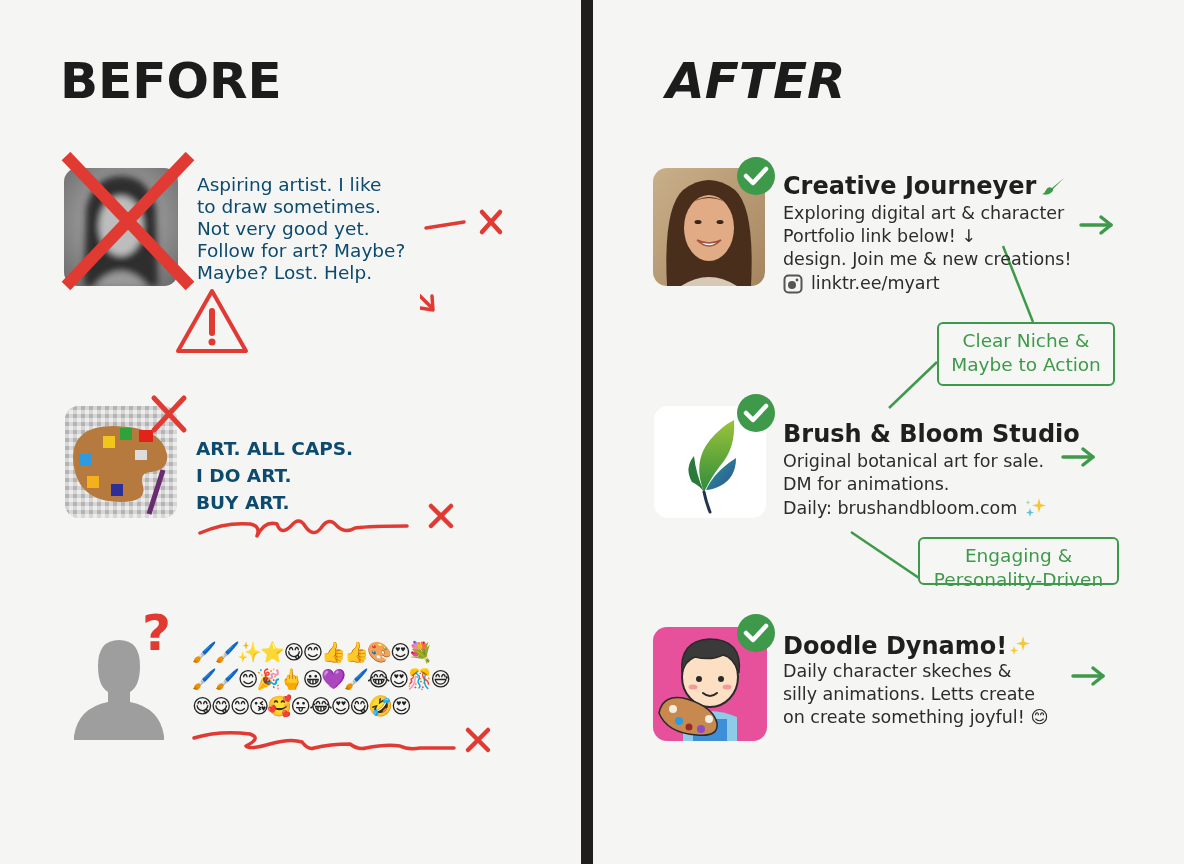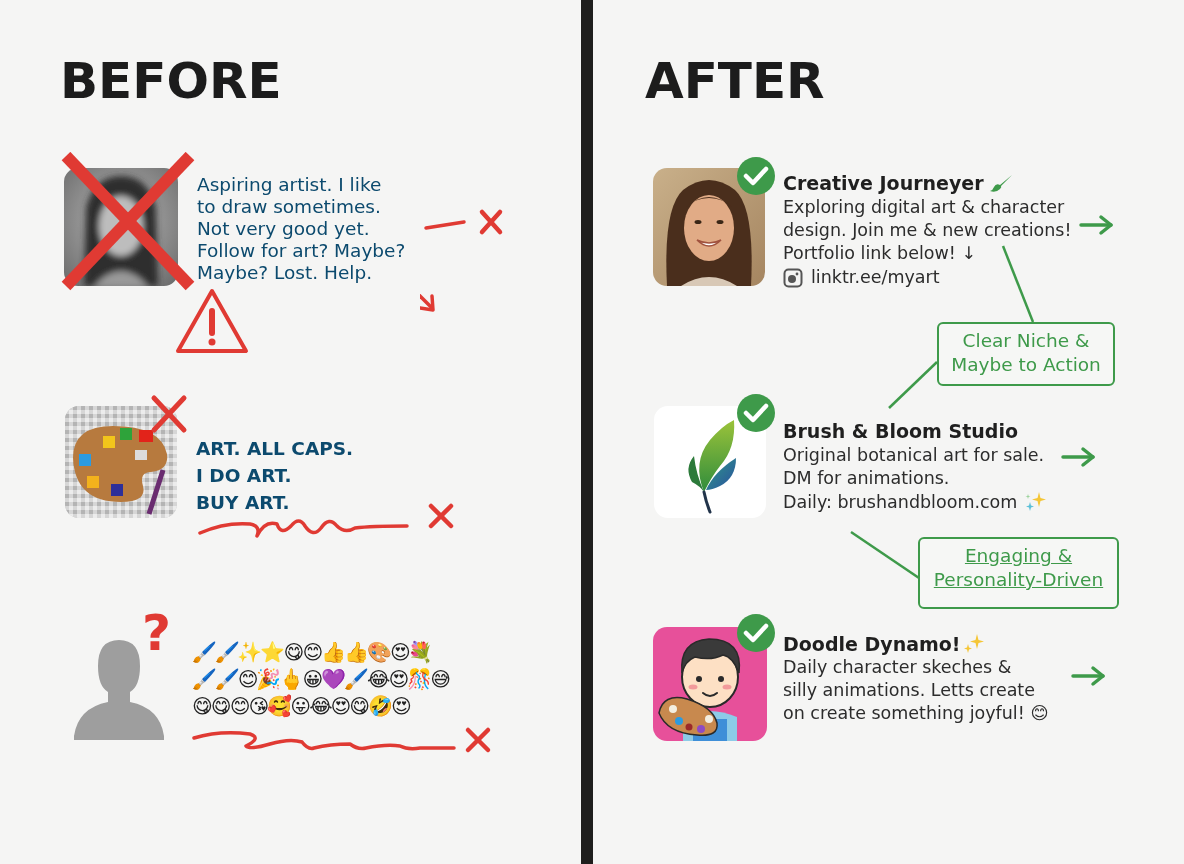--- a/index.html
+++ b/index.html
@@ -6,28 +6,28 @@
   html, body { width: 1184px; height: 864px; overflow: hidden; background: #f5f5f4; }
   body { position: relative; font-family: "DejaVu Sans", "Liberation Sans", sans-serif; color: #222; }
 
   .panel { position: absolute; top: 0; height: 864px; }
   .panel-left { left: 0; width: 581px; }
   .panel-right { left: 593px; width: 591px; }
   .divider { position: absolute; left: 581px; top: 0; width: 12px; height: 864px; background: #1f1e1d; }
 
   .heading { position: absolute; top: 56px; font-family: "DejaVu Sans", sans-serif; font-weight: bold; font-size: 50px; letter-spacing: 0px; color: #1c1c1c; line-height: 1; }
   .heading-before { left: 60px; }
-  .heading-after { left: 52px; }
+  .heading-after { left: 73px; font-style: italic; }
 
   .abs { position: absolute; }
   .avatar { position: absolute; width: 114px; height: 118px; border-radius: 14px; overflow: hidden; }
   .bio { position: absolute; font-size: 18.5px; line-height: 22px; color: #0c4a6e; white-space: pre; }
   .bio-bold { font-weight: bold; font-size: 18.5px; line-height: 27px; }
 
-  .profile-name { font-weight: bold; font-size: 19px; color: #1f1f1f; white-space: nowrap; }
+  .profile-name { font-weight: bold; font-size: 24px; color: #1f1f1f; white-space: nowrap; }
   .profile-line { font-size: 17.5px; color: #2c2c2c; white-space: nowrap; line-height: 23px; }
 
   .check-badge { position: absolute; width: 38px; height: 38px; border-radius: 50%; background: #3e9a4a; display: flex; align-items: center; justify-content: center; }
 
   .callout { position: absolute; border: 2.5px solid #3e9a4a; border-radius: 6px; background: #f6f7f5; color: #3e9a4a; font-size: 18.5px; text-align: center; line-height: 24px; padding: 5px 8px; }
 
   .emoji-grid { position: absolute; left: 192px; top: 639px; font-size: 20px; line-height: 27px; letter-spacing: -2px; white-space: pre; }
 </style>
 </head>
 <body>
@@ -159,22 +159,22 @@
       </svg>
   </div>
   <div class="abs" style="left:190px; top:172px;">
     <div style="display:flex; align-items:center; gap:6px;">
       <span class="profile-name">Creative Journeyer</span>
       <svg width="24" height="20" viewBox="0 0 24 20">
         <path d="M22 2 L10 12 Q6 10 4 14 Q3 17 0 18 Q6 20 10 16 Q12 14 11 13 Z" fill="#3e9a4a"></path>
       </svg>
     </div>
     <div class="profile-line" style="margin-top:2px;">Exploring digital art &amp; character</div>
+    <div class="profile-line">Portfolio link below! ↓</div>
     <div class="profile-line">design. Join me &amp; new creations!</div>
-    <div class="profile-line">Portfolio link below! ↓</div>
     <div style="display:flex; align-items:center; gap:8px; margin-top:1px;">
       <svg width="20" height="20" viewBox="0 0 20 20">
         <rect x="1.5" y="1.5" width="17" height="17" rx="4" fill="none" stroke="#555" stroke-width="2"></rect>
         <circle cx="9" cy="11" r="4" fill="#555"></circle>
         <circle cx="14" cy="6" r="1.4" fill="#555"></circle>
       </svg>
       <a class="profile-line" style="text-decoration:none; color:#2c2c2c;">linktr.ee/myart</a>
     </div>
   </div>
   <svg class="abs" style="left:486px; top:214px;" width="36" height="22">
@@ -221,21 +221,21 @@
         <path d="M7 12 L8 15.5 L11 16.5 L8 17.5 L7 21 L6 17.5 L3 16.5 L6 15.5 Z" fill="#5cc0d8"></path>
         <path d="M5 4 L5.6 6 L7.5 6.5 L5.6 7 L5 9 L4.4 7 L2.5 6.5 L4.4 6 Z" fill="#9ad29a"></path>
       </svg>
     </div>
   </div>
   <svg class="abs" style="left:468px; top:446px;" width="36" height="22">
     <line x1="2" y1="11" x2="32" y2="11" stroke="#3e9a4a" stroke-width="3.5" stroke-linecap="round"></line>
     <polyline points="22,3 32,11 22,19" fill="none" stroke="#3e9a4a" stroke-width="3.5" stroke-linecap="round" stroke-linejoin="round"></polyline>
   </svg>
 
-  <div class="callout" style="left:325px; top:537px; width:201px; height:72px;text-decoration:underline;">
+  <div class="callout" style="left:325px; top:537px; width:201px; height:48px;">
     <div>Engaging &amp;</div>
     <div>Personality-Driven</div>
   </div>
 
   <div class="avatar" style="left:60px; top:627px; width:114px; height:114px; background:#e7509a;">
     <svg width="114" height="114" viewBox="0 0 114 114">
       <path d="M30 114 L30 90 Q56 78 84 90 L84 114 Z" fill="#8dcbe8"></path>
       <path d="M40 114 L40 92 L74 92 L74 114 Z" fill="#3f8fd8"></path>
       <ellipse cx="57" cy="50" rx="28" ry="30" fill="#fde0c4" stroke="#2a2a2a" stroke-width="2"></ellipse>
       <path d="M29 46 Q26 14 56 12 Q90 12 86 46 Q80 30 70 28 Q58 34 42 30 Q32 34 29 46 Z" fill="#3a3a3a" stroke="#2a2a2a" stroke-width="1.5"></path>

